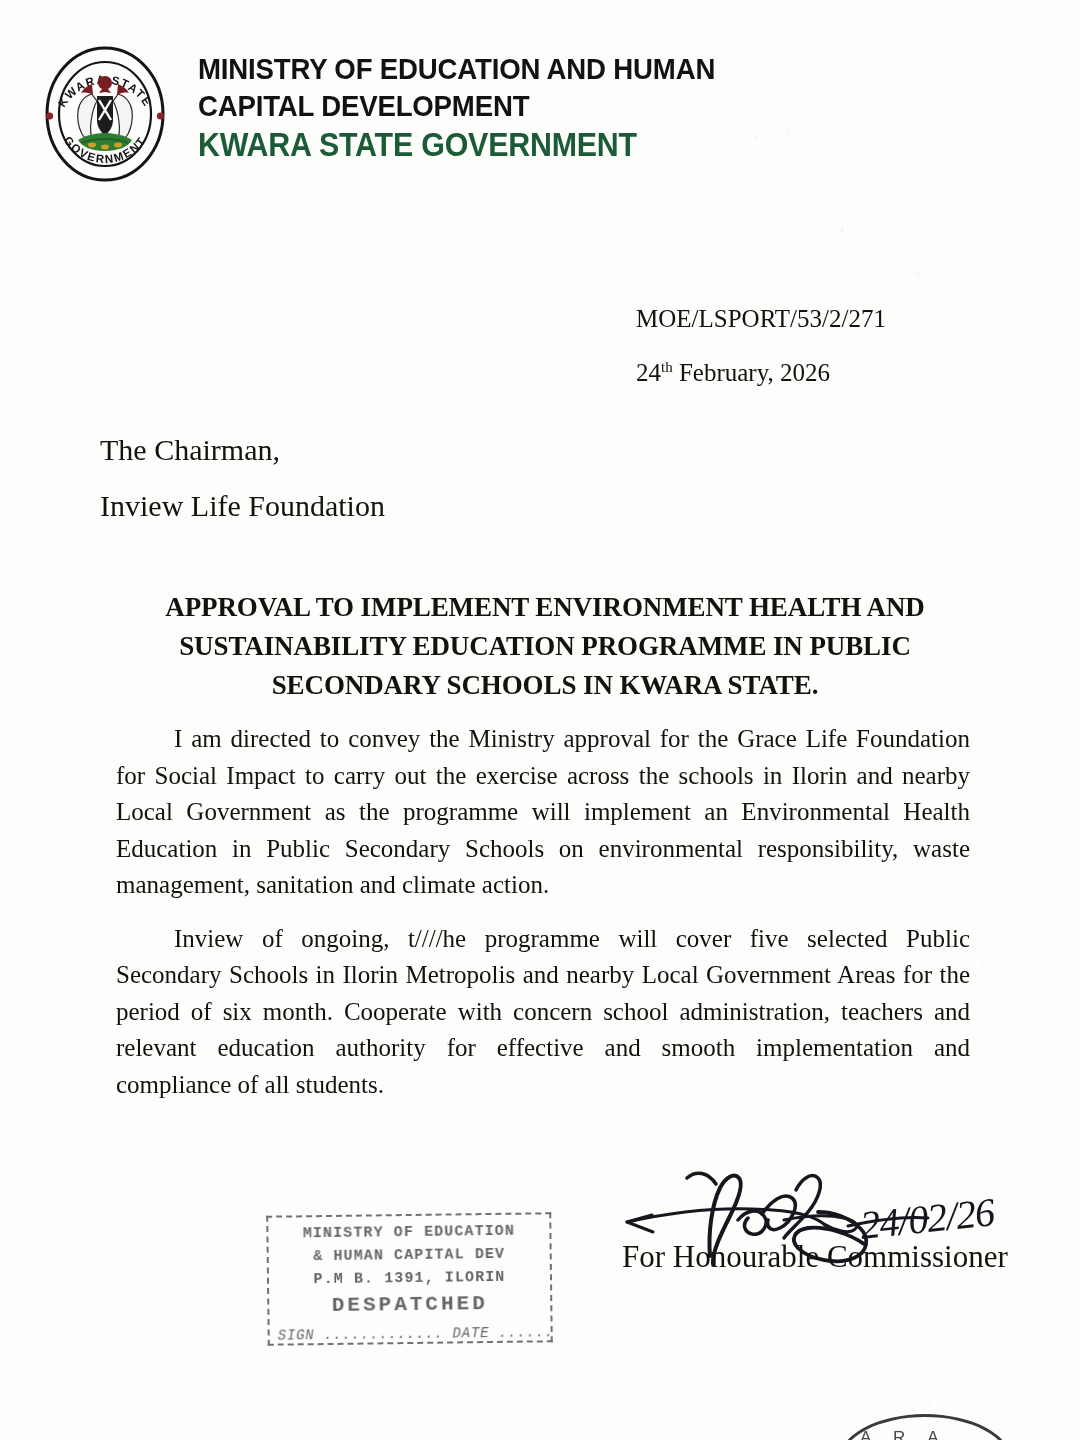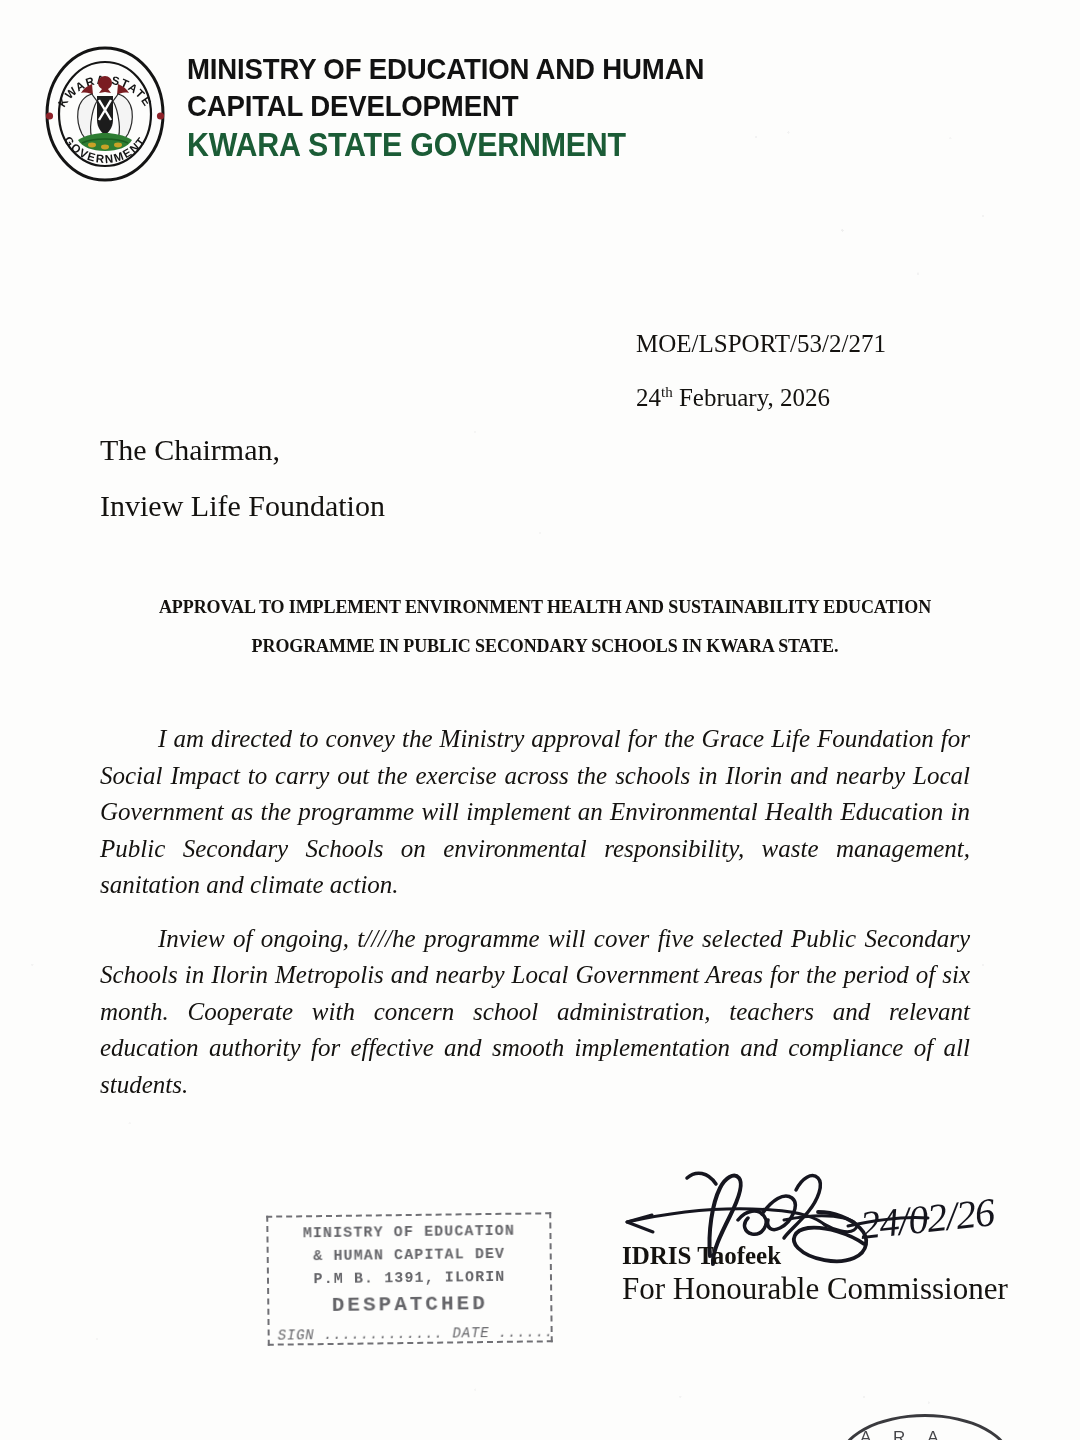--- a/index.html
+++ b/index.html
@@ -49,21 +49,21 @@
     display: flex;
     align-items: flex-start;
   }
   .seal {
     width: 130px;
     height: 140px;
     flex: 0 0 auto;
     margin-top: 2px;
   }
   .org-lines {
-    margin-left: 17px;
+    margin-left: 28px;
     padding-top: 8px;
   }
   .org-line {
     font-family: "Liberation Sans", sans-serif;
     font-weight: bold;
     font-size: 30px;
     letter-spacing: -0.2px;
     line-height: 37px;
     color: #121212;
     transform: scaleX(0.92);
@@ -74,21 +74,21 @@
     color: #1b5c36;
     font-size: 33px;
     line-height: 40px;
     margin-top: 1px;
   }
 
   
   .ref-block {
     position: absolute;
     left: 636px;
-    top: 317px;
+    top: 292px;
     font-size: 25px;
     line-height: 54px;
   }
   .ref-no { white-space: nowrap; }
   .ref-date { white-space: nowrap; }
   .ref-date sup {
     font-size: 15px;
     vertical-align: super;
     line-height: 0;
     text-align: center;
@@ -104,39 +104,38 @@
   }
 
   
   .subject {
     position: absolute;
     left: 150px;
     top: 588px;
     width: 790px;
     text-align: center;
     font-weight: bold;
-    font-size: 18px;
+    font-size: 27px;
     line-height: 39px;
     letter-spacing: -0.1px;
   }
 
   
   .body-text {
     position: absolute;
     left: 100px;
     top: 721px;
     width: 870px;
     font-size: 25px;
     line-height: 36.5px;
     text-align: justify;
   }
   .body-text p {
-    margin: 0 0 17px 0;
+    margin: 0 0 17px 16px;
     text-indent: 58px;
-    font-style: italic;
   }
   .body-text p.last-para {
     margin-bottom: 0;
   }
 
   
   .despatch-stamp {
     position: absolute;
     left: 267px;
     top: 1214px;
@@ -327,21 +326,20 @@
         <path d="M206 52 C222 52 238 58 248 68 C258 78 256 92 242 98 C226 105 198 100 186 88 C178 80 182 70 196 68
                  C214 66 238 74 252 84" stroke-width="3.8"></path>
         <path d="M236 66 C264 60 292 56 316 58" stroke-width="3"></path>
       </g>
     </svg>
   </div>
 
   <div class="hand-date">24/02/26</div>
 
   <div class="signature-block">
-    <div class="sig-name">IDRIS Taofeek</div>
     <div class="sig-title">For Honourable Commissioner</div>
   </div>
 
   <div class="bottom-stamp"></div>
   <div class="bottom-stamp-text">A  R  A</div>
 
   <div class="scan-noise"></div>
 </div>
 
 </body></html>

